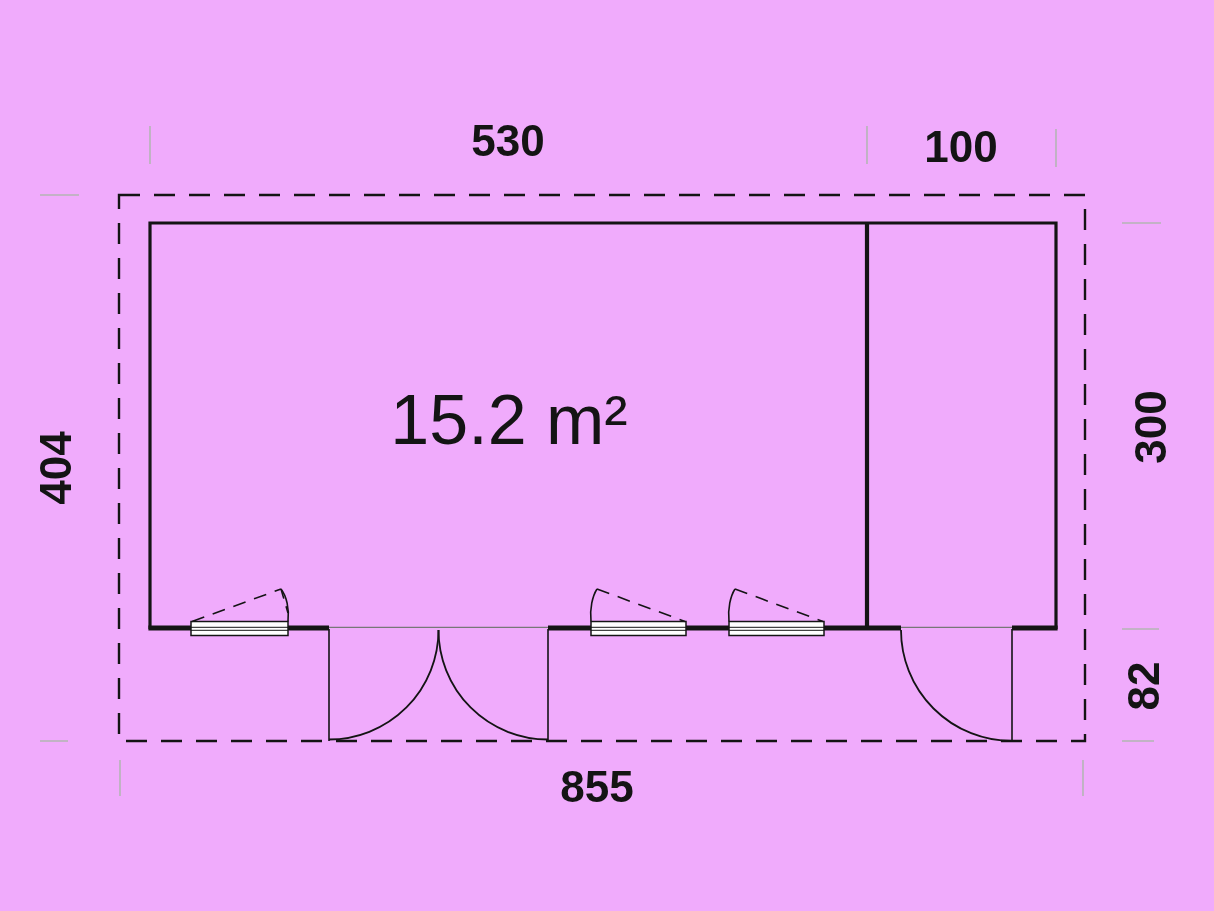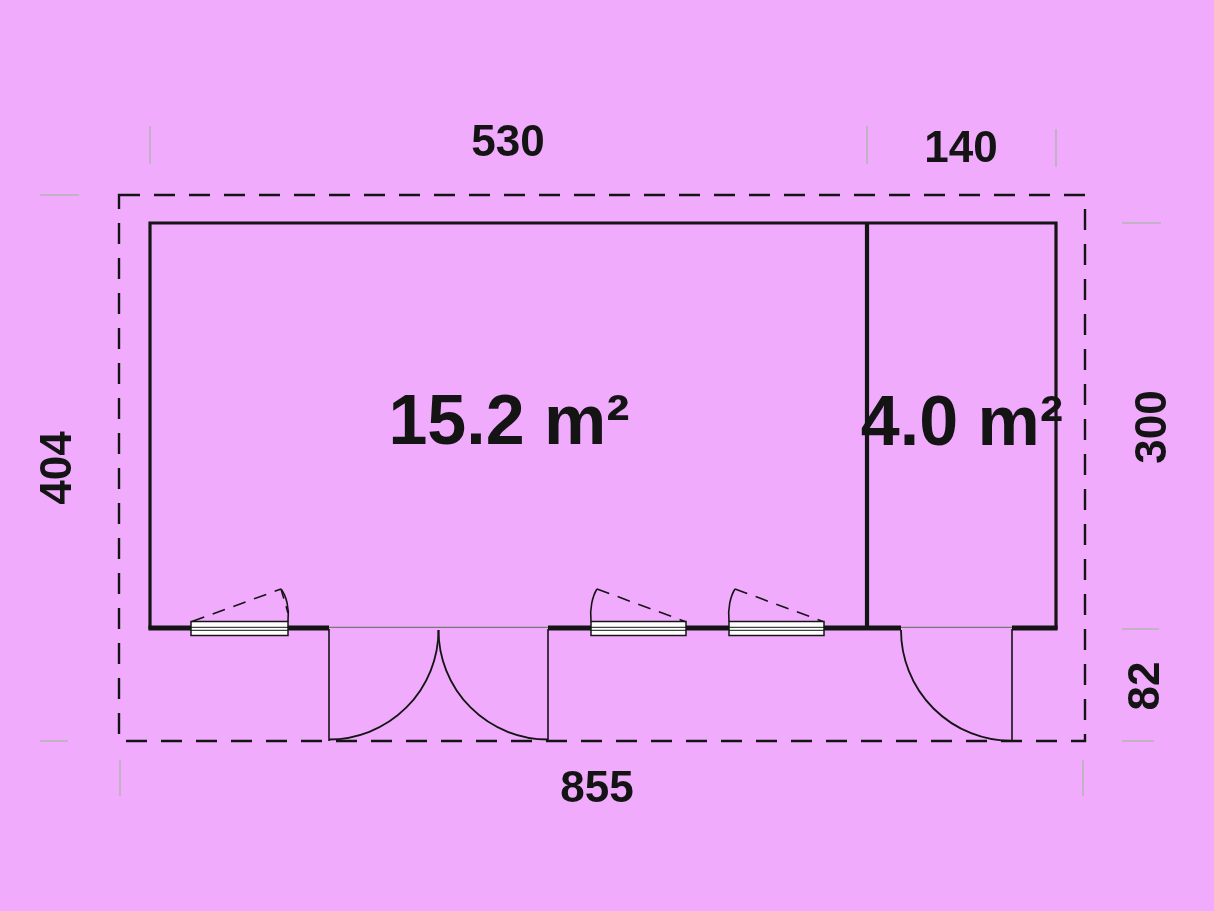--- a/index.html
+++ b/index.html
@@ -29,21 +29,21 @@
     white-space: nowrap;
     transform: translate(-50%, -50%);
   }
   .dim-label.rot {
     transform: translate(-50%, -50%) rotate(-90deg);
   }
   .room-label {
     position: absolute;
     color: #141414;
     font-size: 70px;
-    font-weight: 700;
+    font-weight: 400;
     line-height: 1;
     white-space: nowrap;
     transform: translate(-50%, -50%);
   }
 </style>
 </head>
 <body>
 
 <div class="stage">
 
@@ -120,22 +120,21 @@
       <path d="M 438.5 630 A 109.5 109.5 0 0 0 548 739.5" stroke-width="1.8"></path>
     </g>
 
     <g fill="none" stroke="#141414">
       <line x1="1012" y1="629" x2="1012" y2="741" stroke-width="1.6"></line>
       <path d="M 901 630 A 111 111 0 0 0 1012 741" stroke-width="1.8"></path>
     </g>
   </svg>
 
   <div class="dim-label" style="left:508px; top:141px;">530</div>
-  <div class="dim-label" style="left:961px; top:147px;">140</div>
+  <div class="dim-label" style="left:961px; top:147px;">100</div>
   <div class="dim-label rot" style="left:56px; top:468px;">404</div>
   <div class="dim-label rot" style="left:1151px; top:427px;">300</div>
   <div class="dim-label rot" style="left:1144px; top:686px;">82</div>
   <div class="dim-label" style="left:597px; top:787px;">855</div>
 
   <div class="room-label" style="left:509px; top:420px;">15.2 m²</div>
-  <div class="room-label" style="left:962px; top:421px;">4.0 m²</div>
 
 </div>
 
 </body></html>

